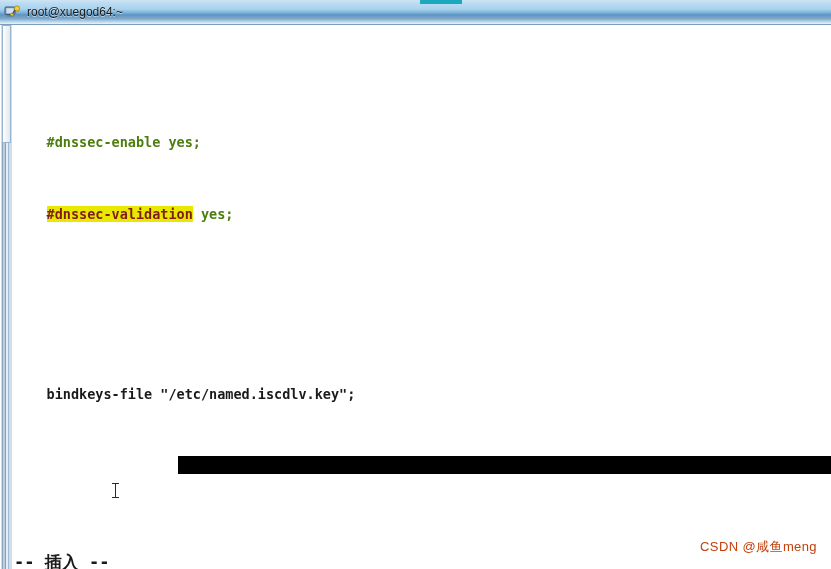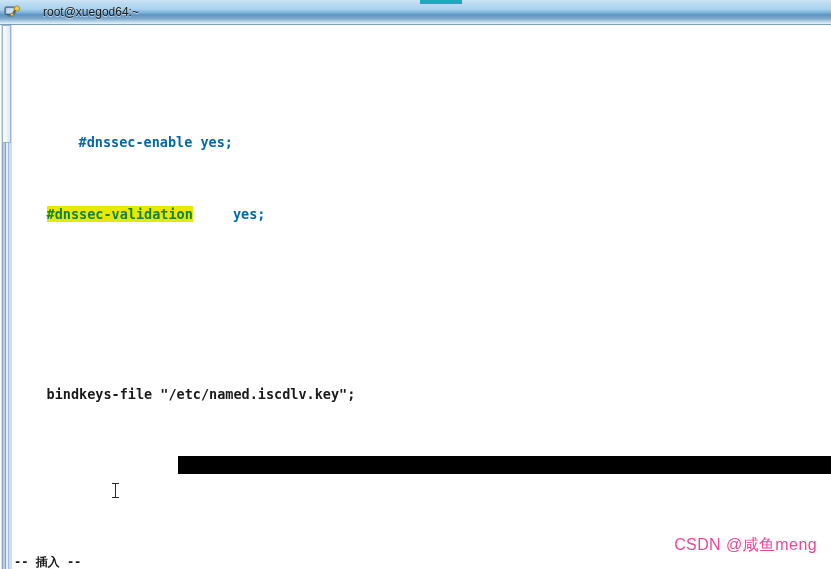--- a/index.html
+++ b/index.html
@@ -33,21 +33,20 @@
         #a9d2ee 38%,
         #7fb4dc 52%,
         #5d94c4 62%,
         #7ea9c9 78%,
         #c3dced 92%,
         #e9f3fa 100%);
     border-bottom: 1px solid #7b9ebd;
     display: flex;
     align-items: center;
     overflow: hidden;
-    gap: 16px;
   }
   #title-accent {
     position: absolute;
     left: 420px;
     top: 0;
     width: 42px;
     height: 4px;
     background: #1aa9bd;
   }
   #title-icon {
@@ -122,22 +121,22 @@
   }
   .line {
     height: 18px;
     white-space: pre;
     position: relative;
   }
   .line.blank { color: transparent; }
 
   
   .c-default  { color: #1a1a1a; }
-  .c-comment  { color: #0369a1; margin-left: 32px; }
-  .hl-search  { background: #e8e800; color: #15803d; }
+  .c-comment  { color: #4d7c0f; }
+  .hl-search  { background: #e8e800; color: #7f1d1d; }
 
   
   #redaction-bar {
     position: absolute;
     left: 178px;
     top: 431px;
     width: 653px;
     height: 18px;
     background: #000000;
     z-index: 5;
@@ -166,35 +165,35 @@
   }
   #mouse-pointer .bar-top { top: 0; }
   #mouse-pointer .bar-bot { top: 14px; }
 
   
   #watermark {
     position: absolute;
     right: 14px;
     bottom: 14px;
     font-family: "Liberation Sans", sans-serif;
-    font-size: 16px;
+    font-size: 13px;
     font-weight: normal;
-    color: #ec4899;
+    color: #c2410c;
     letter-spacing: 0.4px;
     z-index: 8;
     white-space: nowrap;
   }
 
   
   #status-line {
     position: absolute;
     left: 14px;
     bottom: 0px;
     font-family: "DejaVu Sans Mono", "Liberation Mono", monospace;
-    font-size: 12px;
+    font-size: 17px;
     font-weight: bold;
     color: #1a1a1a;
     line-height: 16px;
     white-space: pre;
   }
 </style>
 </head>
 <body>
 
 <div id="app-window">

